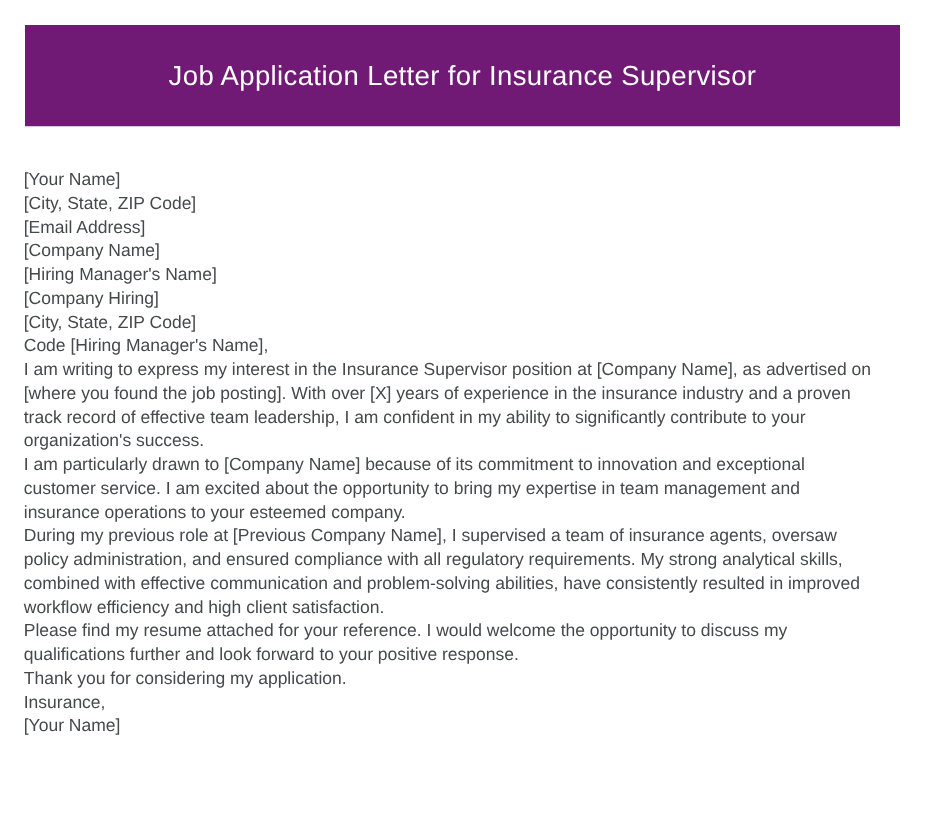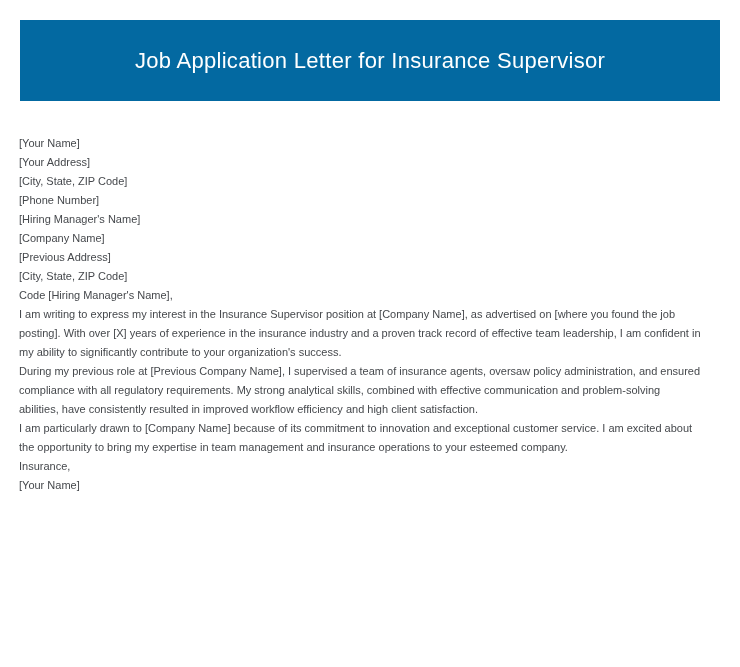--- a/index.html
+++ b/index.html
@@ -27,47 +27,48 @@
   .banner-title {
     margin: 0;
     font-size: 22px;
     font-weight: 500;
     letter-spacing: 0.3px;
     font-family: "Liberation Sans", sans-serif;
   }
   .letter {
     margin: 33px 0 0 19px;
     width: 683px;
-    font-size: 11px;
+    font-size: 14px;
     line-height: 19px;
   }
   .letter p {
     margin: 0;
     padding: 0;
   }
 </style>
 </head>
 <body>
 
 <div class="page">
 
-  <div class="banner" style="background-color: #0369a1;">
+  <div class="banner" style="background-color: #701a75;">
     <h1 class="banner-title" style="color: rgb(255, 255, 255);">Job Application Letter for Insurance Supervisor</h1>
   </div>
 
   <div class="letter" style="color: rgb(69, 72, 76);">
       <p>[Your Name]</p>
-      <p>[Your Address]</p>
       <p>[City, State, ZIP Code]</p>
-      <p>[Phone Number]</p>
+      <p>[Email Address]</p>
+      <p>[Company Name]</p>
       <p>[Hiring Manager's Name]</p>
-      <p>[Company Name]</p>
-      <p>[Previous Address]</p>
+      <p>[Company Hiring]</p>
       <p>[City, State, ZIP Code]</p>
       <p>Code [Hiring Manager's Name],</p>
       <p>I am writing to express my interest in the Insurance Supervisor position at [Company Name], as advertised on [where you found the job posting]. With over [X] years of experience in the insurance industry and a proven track record of effective team leadership, I am confident in my ability to significantly contribute to your organization's success.</p>
+      <p>I am particularly drawn to [Company Name] because of its commitment to innovation and exceptional customer service. I am excited about the opportunity to bring my expertise in team management and insurance operations to your esteemed company.</p>
       <p>During my previous role at [Previous Company Name], I supervised a team of insurance agents, oversaw policy administration, and ensured compliance with all regulatory requirements. My strong analytical skills, combined with effective communication and problem-solving abilities, have consistently resulted in improved workflow efficiency and high client satisfaction.</p>
-      <p>I am particularly drawn to [Company Name] because of its commitment to innovation and exceptional customer service. I am excited about the opportunity to bring my expertise in team management and insurance operations to your esteemed company.</p>
+      <p>Please find my resume attached for your reference. I would welcome the opportunity to discuss my qualifications further and look forward to your positive response.</p>
+      <p>Thank you for considering my application.</p>
       <p>Insurance,</p>
       <p>[Your Name]</p>
     </div>
 
 </div>
 
 </body></html>

